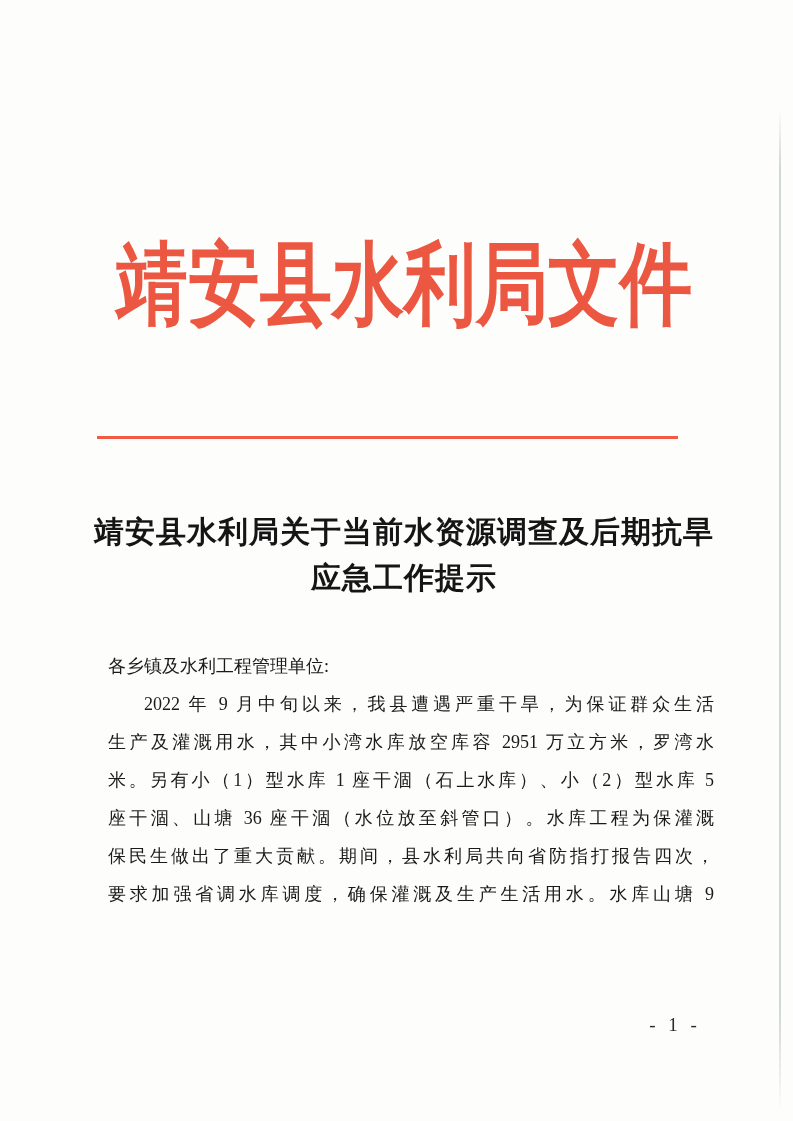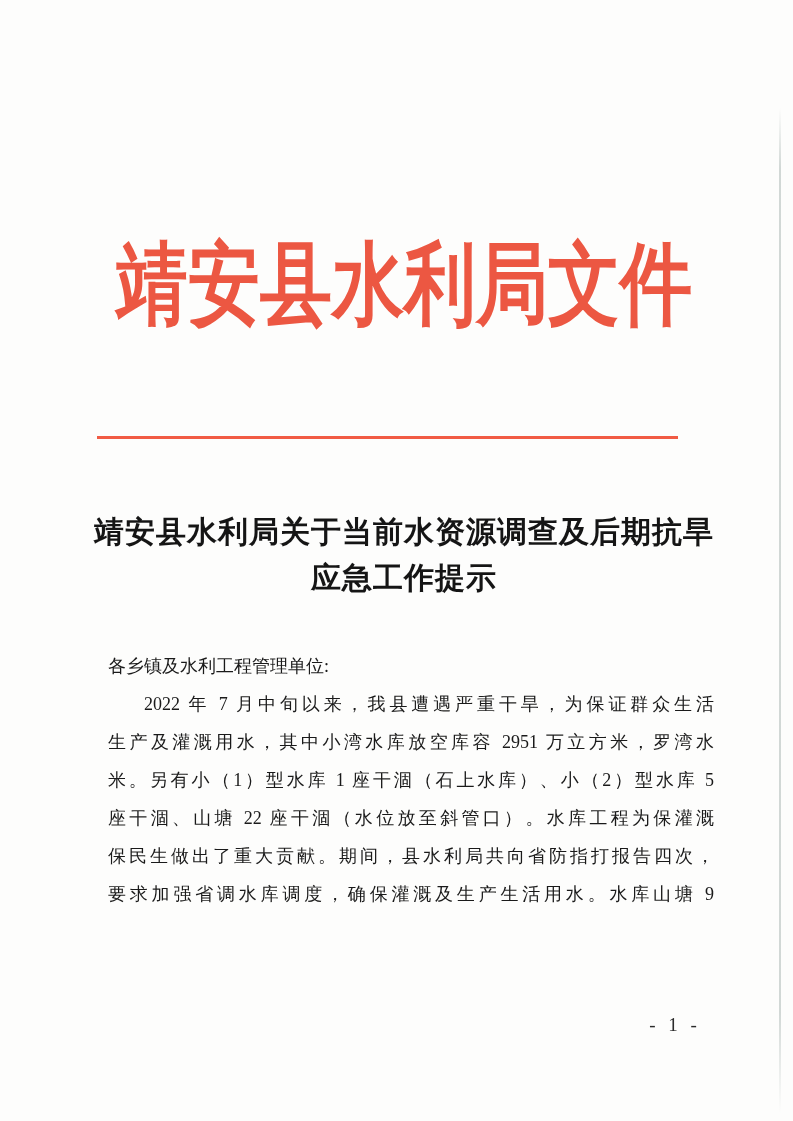--- a/index.html
+++ b/index.html
@@ -98,24 +98,24 @@
 
   <div class="red-rule"></div>
 
   <div class="headline">
     <div class="headline-line">靖安县水利局关于当前水资源调查及后期抗旱</div>
     <div class="headline-line">应急工作提示</div>
   </div>
 
   <div class="body-text">
     <div class="salutation">各乡镇及水利工程管理单位:</div>
-    <div class="body-line indent">2022 年 7 月中旬以来，我县遭遇严重干旱，为保证群众生活</div>
+    <div class="body-line indent">2022 年 9 月中旬以来，我县遭遇严重干旱，为保证群众生活</div>
     <div class="body-line">生产及灌溉用水，其中小湾水库放空库容 2951 万立方米，罗湾水</div>
     <div class="body-line">米。另有小（1）型水库 1 座干涸（石上水库）、小（2）型水库 5</div>
-    <div class="body-line">座干涸、山塘 22 座干涸（水位放至斜管口）。水库工程为保灌溉</div>
+    <div class="body-line">座干涸、山塘 36 座干涸（水位放至斜管口）。水库工程为保灌溉</div>
     <div class="body-line">保民生做出了重大贡献。期间，县水利局共向省防指打报告四次，</div>
     <div class="body-line">要求加强省调水库调度，确保灌溉及生产生活用水。水库山塘 9</div>
   </div>
 
   <div class="page-number">- 1 -</div>
 
   <div class="scan-edge"></div>
 
 </div>
 

